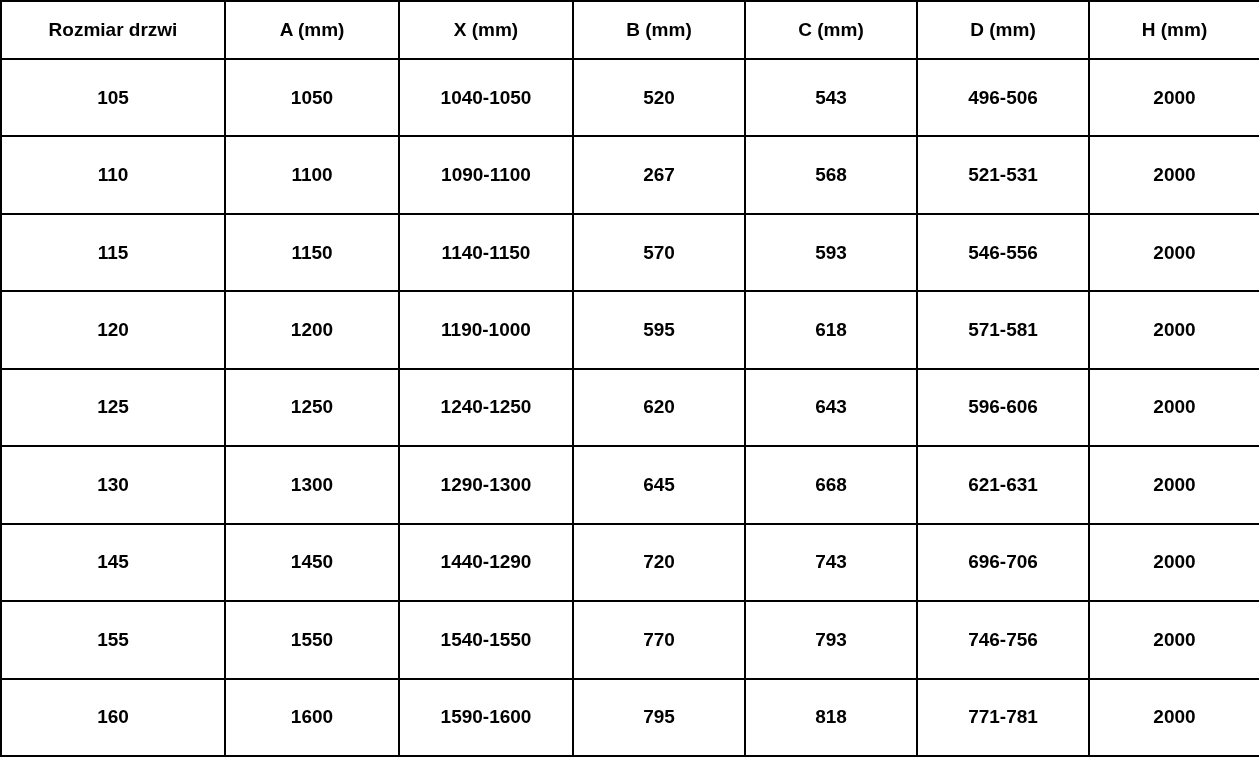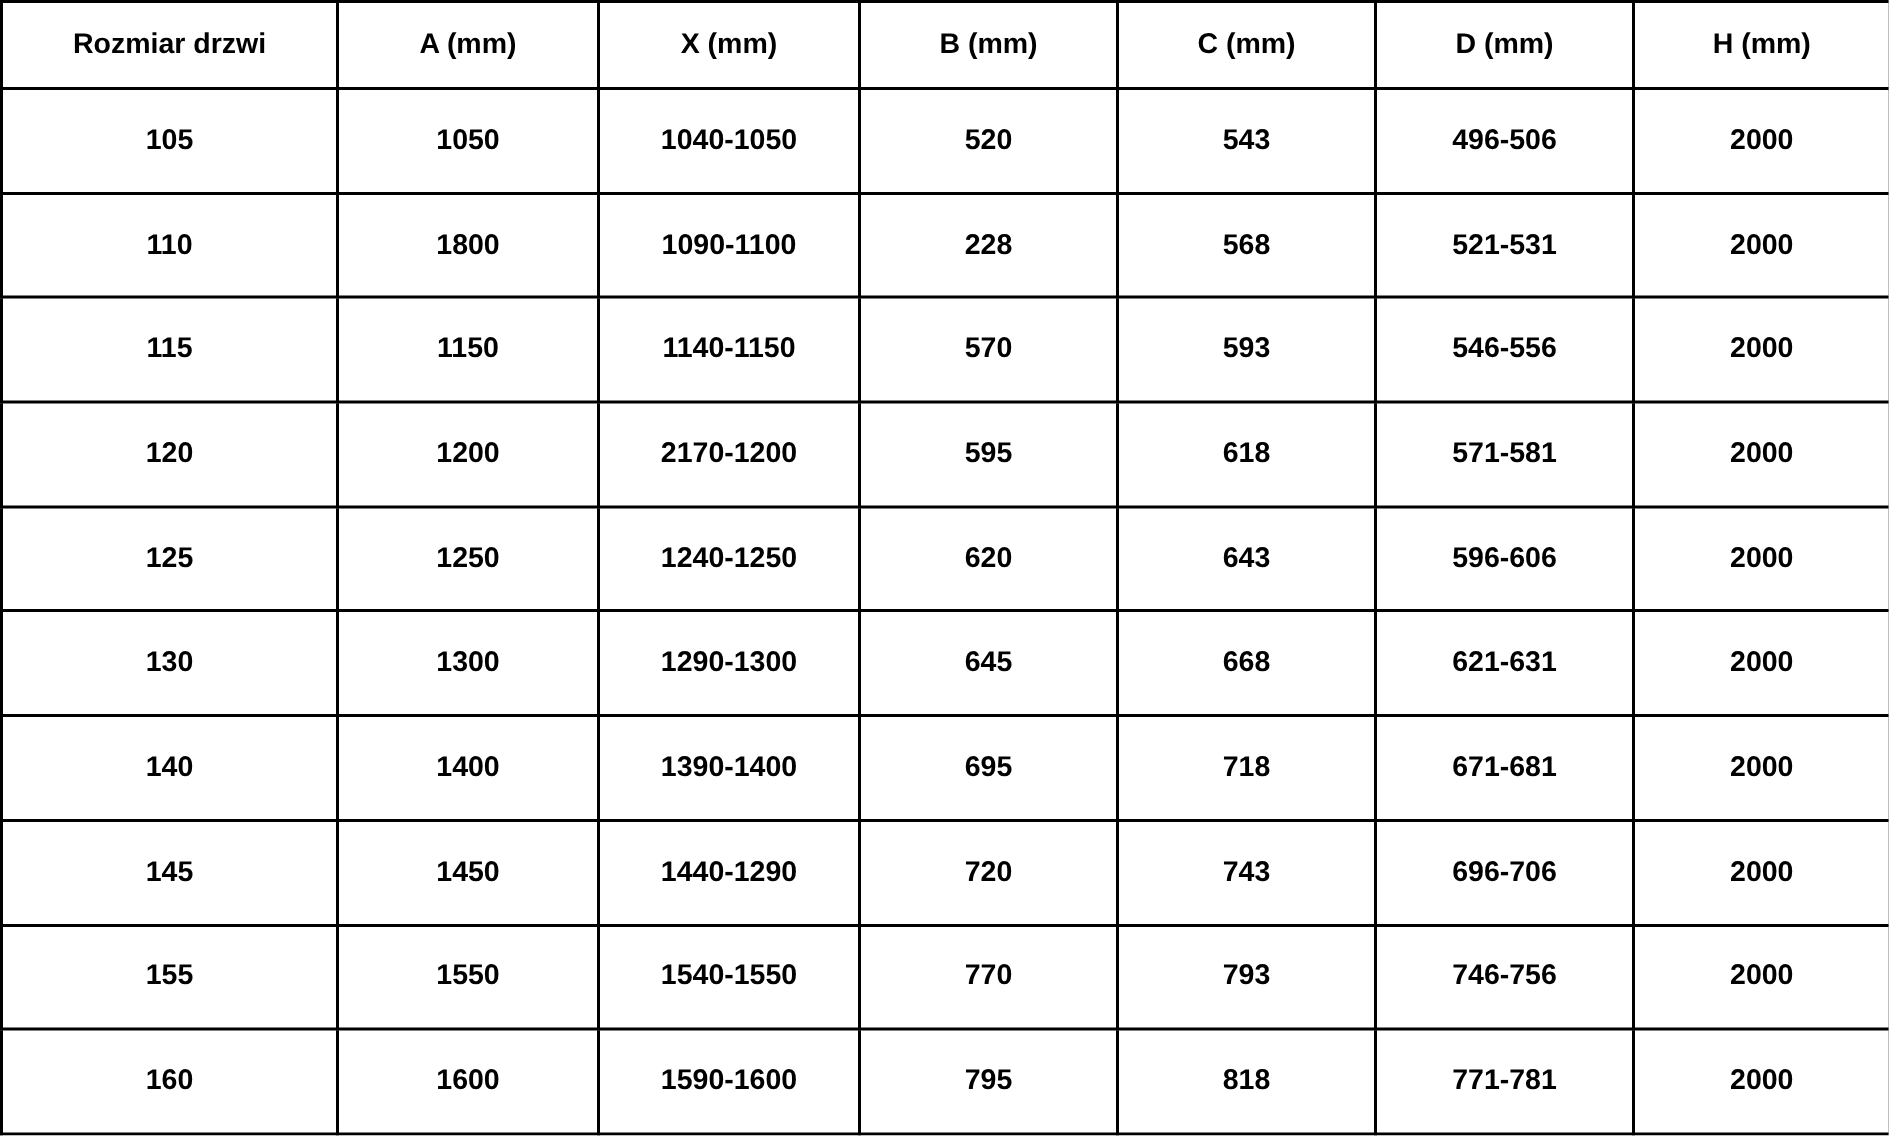--- a/index.html
+++ b/index.html
@@ -82,40 +82,40 @@
         <td>105</td>
         <td>1050</td>
         <td>1040-1050</td>
         <td>520</td>
         <td>543</td>
         <td>496-506</td>
         <td>2000</td>
       </tr>
       <tr>
         <td>110</td>
-        <td>1800</td>
+        <td>1100</td>
         <td>1090-1100</td>
-        <td>228</td>
+        <td>267</td>
         <td>568</td>
         <td>521-531</td>
         <td>2000</td>
       </tr>
       <tr>
         <td>115</td>
         <td>1150</td>
         <td>1140-1150</td>
         <td>570</td>
         <td>593</td>
         <td>546-556</td>
         <td>2000</td>
       </tr>
       <tr>
         <td>120</td>
         <td>1200</td>
-        <td>2170-1200</td>
+        <td>1190-1000</td>
         <td>595</td>
         <td>618</td>
         <td>571-581</td>
         <td>2000</td>
       </tr>
       <tr>
         <td>125</td>
         <td>1250</td>
         <td>1240-1250</td>
         <td>620</td>
@@ -123,29 +123,20 @@
         <td>596-606</td>
         <td>2000</td>
       </tr>
       <tr>
         <td>130</td>
         <td>1300</td>
         <td>1290-1300</td>
         <td>645</td>
         <td>668</td>
         <td>621-631</td>
-        <td>2000</td>
-      </tr>
-      <tr>
-        <td>140</td>
-        <td>1400</td>
-        <td>1390-1400</td>
-        <td>695</td>
-        <td>718</td>
-        <td>671-681</td>
         <td>2000</td>
       </tr>
       <tr>
         <td>145</td>
         <td>1450</td>
         <td>1440-1290</td>
         <td>720</td>
         <td>743</td>
         <td>696-706</td>
         <td>2000</td>

